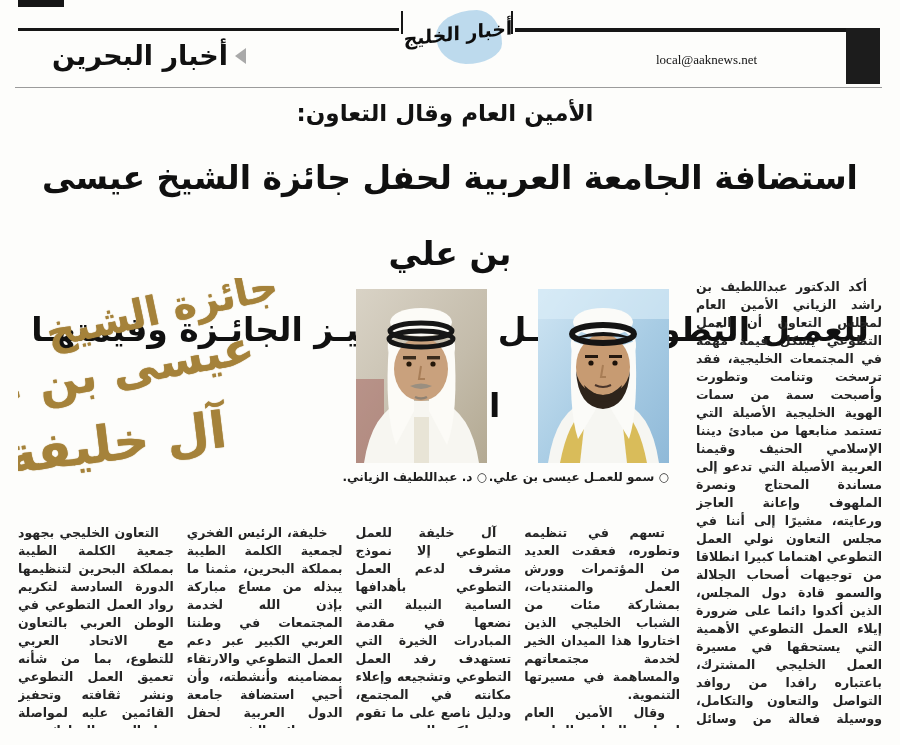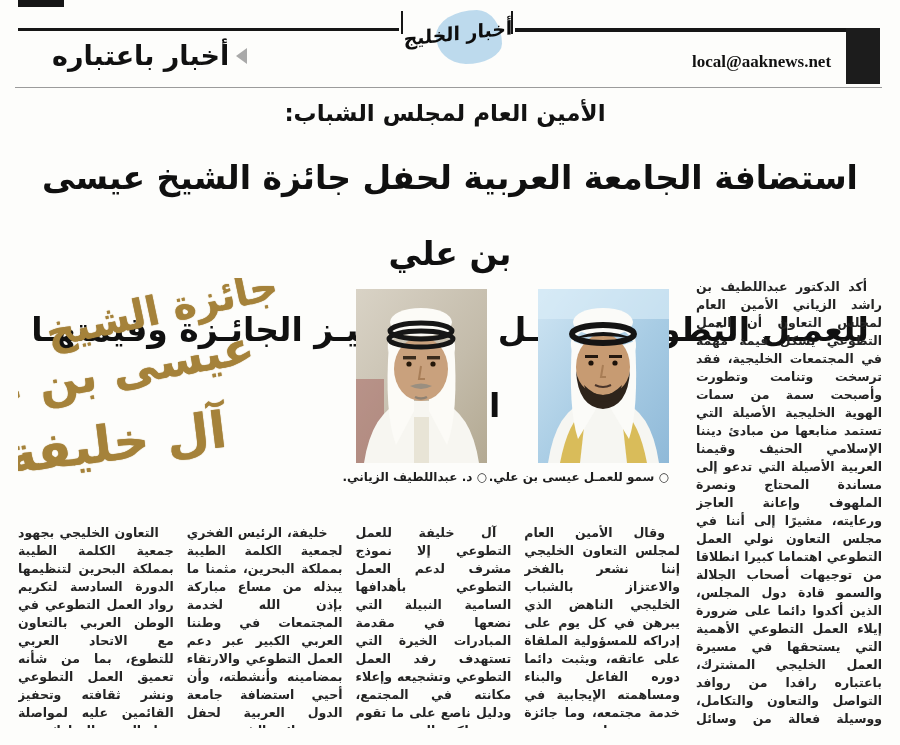--- a/index.html
+++ b/index.html
@@ -32,22 +32,22 @@
   .section-row { position:absolute; left:0; top:38px; width:900px; height:46px; }
   .section-title {
     position:absolute; left:52px; top:2px; display:flex; align-items:center; gap:7px;
     direction:rtl; font-weight:bold; font-size:27px; color:#111; white-space:nowrap;
   }
   .tri-left {
     width:0; height:0; border-top:8px solid transparent; border-bottom:8px solid transparent;
     border-right:11px solid #a9a9a9;
   }
   .email {
-    position:absolute; left:692px; top:14px;
-    font-family:"Liberation Serif", serif; font-weight:bold; font-size:17px; color:#111;
+    position:absolute; left:656px; top:14px;
+    font-family:"Liberation Serif", serif; font-weight:normal; font-size:13px; color:#111;
   }
   .header-hairline { position:absolute; left:15px; top:87px; width:867px; height:1px; background:#9b9b9b; }
 
   
   .kicker {
     position:absolute; left:0; top:100px; width:890px; text-align:center;
     direction:rtl; font-weight:bold; font-size:23px; color:#121212;
   }
   .headline {
     position:absolute; left:22px; top:140px; width:856px; text-align:center;
@@ -99,28 +99,28 @@
       <div class="logo-smudge" style="background: rgb(185, 216, 236);"></div>
       <div class="logo-text">أخبار الخليج</div>
     </div>
     <div class="tick-right"></div>
     <div class="rule-right"></div>
     <div class="black-box"></div>
 
     <div class="section-row">
       <div class="section-title">
         <span class="tri-left"></span>
-        <span>أخبار باعتباره</span>
+        <span>أخبار البحرين</span>
       </div>
       <div class="email">local@aaknews.net</div>
     </div>
     <div class="header-hairline"></div>
   </div>
 
-  <div class="kicker">الأمين العام لمجلس الشباب:</div>
+  <div class="kicker">الأمين العام وقال التعاون:</div>
   <h1 class="headline">
     <div>استضافة الجامعة العربية لحفل جائزة الشيخ عيسى بن علي</div>
     <div>للعمـل التطوعـي دليـل علـى تميـز الجائـزة وقيمتهـا العالية</div>
   </h1>
 
   <div class="article" dir="rtl">
 
     <div class="body-col col-first">
       <p>أكد الدكتور عبداللطيف بن راشد الزياني الأمين العام لمجلس التعاون أن العمل التطوعي يشكل قيمة مهمة في المجتمعات الخليجية، فقد ترسخت وتنامت وتطورت وأصبحت سمة من سمات الهوية الخليجية الأصيلة التي تستمد منابعها من مبادئ ديننا الإسلامي الحنيف وقيمنا العربية الأصيلة التي تدعو إلى مساندة المحتاج ونصرة الملهوف وإعانة العاجز ورعايته، مشيرًا إلى أننا في مجلس التعاون نولي العمل التطوعي اهتماما كبيرا انطلاقا من توجيهات أصحاب الجلالة والسمو قادة دول المجلس، الذين أكدوا دائما على ضرورة إيلاء العمل التطوعي الأهمية التي يستحقها في مسيرة العمل الخليجي المشترك، باعتباره رافدا من روافد التواصل والتعاون والتكامل، ووسيلة فعالة من وسائل المشاركة الاجتماعية في عملية التنمية التي تستهدف الإنسان وتقدمه وتطوره وازدهاره.</p>
 
@@ -211,20 +211,21 @@
 
         <div class="emblem" style="color: rgb(165, 130, 58);">
           <span class="emblem-l1">جائزة الشيخ</span>
           <span class="emblem-l2">عيسى بن علي</span>
           <span class="emblem-l3">آل خليفة</span>
         </div>
       </div>
 
       <div class="cols-row">
         <div class="body-col">
+          <p>تسهم في تنظيمه وتطوره، فعقدت العديد من المؤتمرات وورش العمل والمنتديات، بمشاركة مئات من الشباب الخليجي الذين اختاروا هذا الميدان الخير لخدمة مجتمعاتهم والمساهمة في مسيرتها التنموية.</p>
           <p>وقال الأمين العام لمجلس التعاون الخليجي إننا نشعر بالفخر والاعتزاز بالشباب الخليجي الناهض الذي يبرهن في كل يوم على إدراكه للمسؤولية الملقاة على عاتقه، ويثبت دائما دوره الفاعل والبناء ومساهمته الإيجابية في خدمة مجتمعه، وما جائزة عيسى بن علي</p>
         </div>
         <div class="body-col">
           <p>آل خليفة للعمل التطوعي إلا نموذج مشرف لدعم العمل التطوعي بأهدافها السامية النبيلة التي نضعها في مقدمة المبادرات الخيرة التي تستهدف رفد العمل التطوعي وتشجيعه وإعلاء مكانته في المجتمع، ودليل ناصع على ما تقوم به مملكة البحرين من جهود فاعلة لدعم العمل التطوعي، ومساندة البرامج والمشروعات التطوعية الطموحة في الوطن العربي.</p>
 
         </div>
         <div class="body-col">
           <p>خليفة، الرئيس الفخري لجمعية الكلمة الطيبة بمملكة البحرين، مثمنا ما يبذله من مساع مباركة بإذن الله لخدمة المجتمعات في وطننا العربي الكبير عبر دعم العمل التطوعي والارتقاء بمضامينه وأنشطته، وأن أحيي استضافة جامعة الدول العربية لحفل توزيع جائزة الشيخ عيسى بن علي آل خليفة للعمل التطوعي وإنه لدليل على تميز الجائزة وقيمتها العالية ورقي أهدافها. وإيمان بأهمية المردود الايجابي لها على تطور المجتمعات العربية.</p>
 
         </div>

